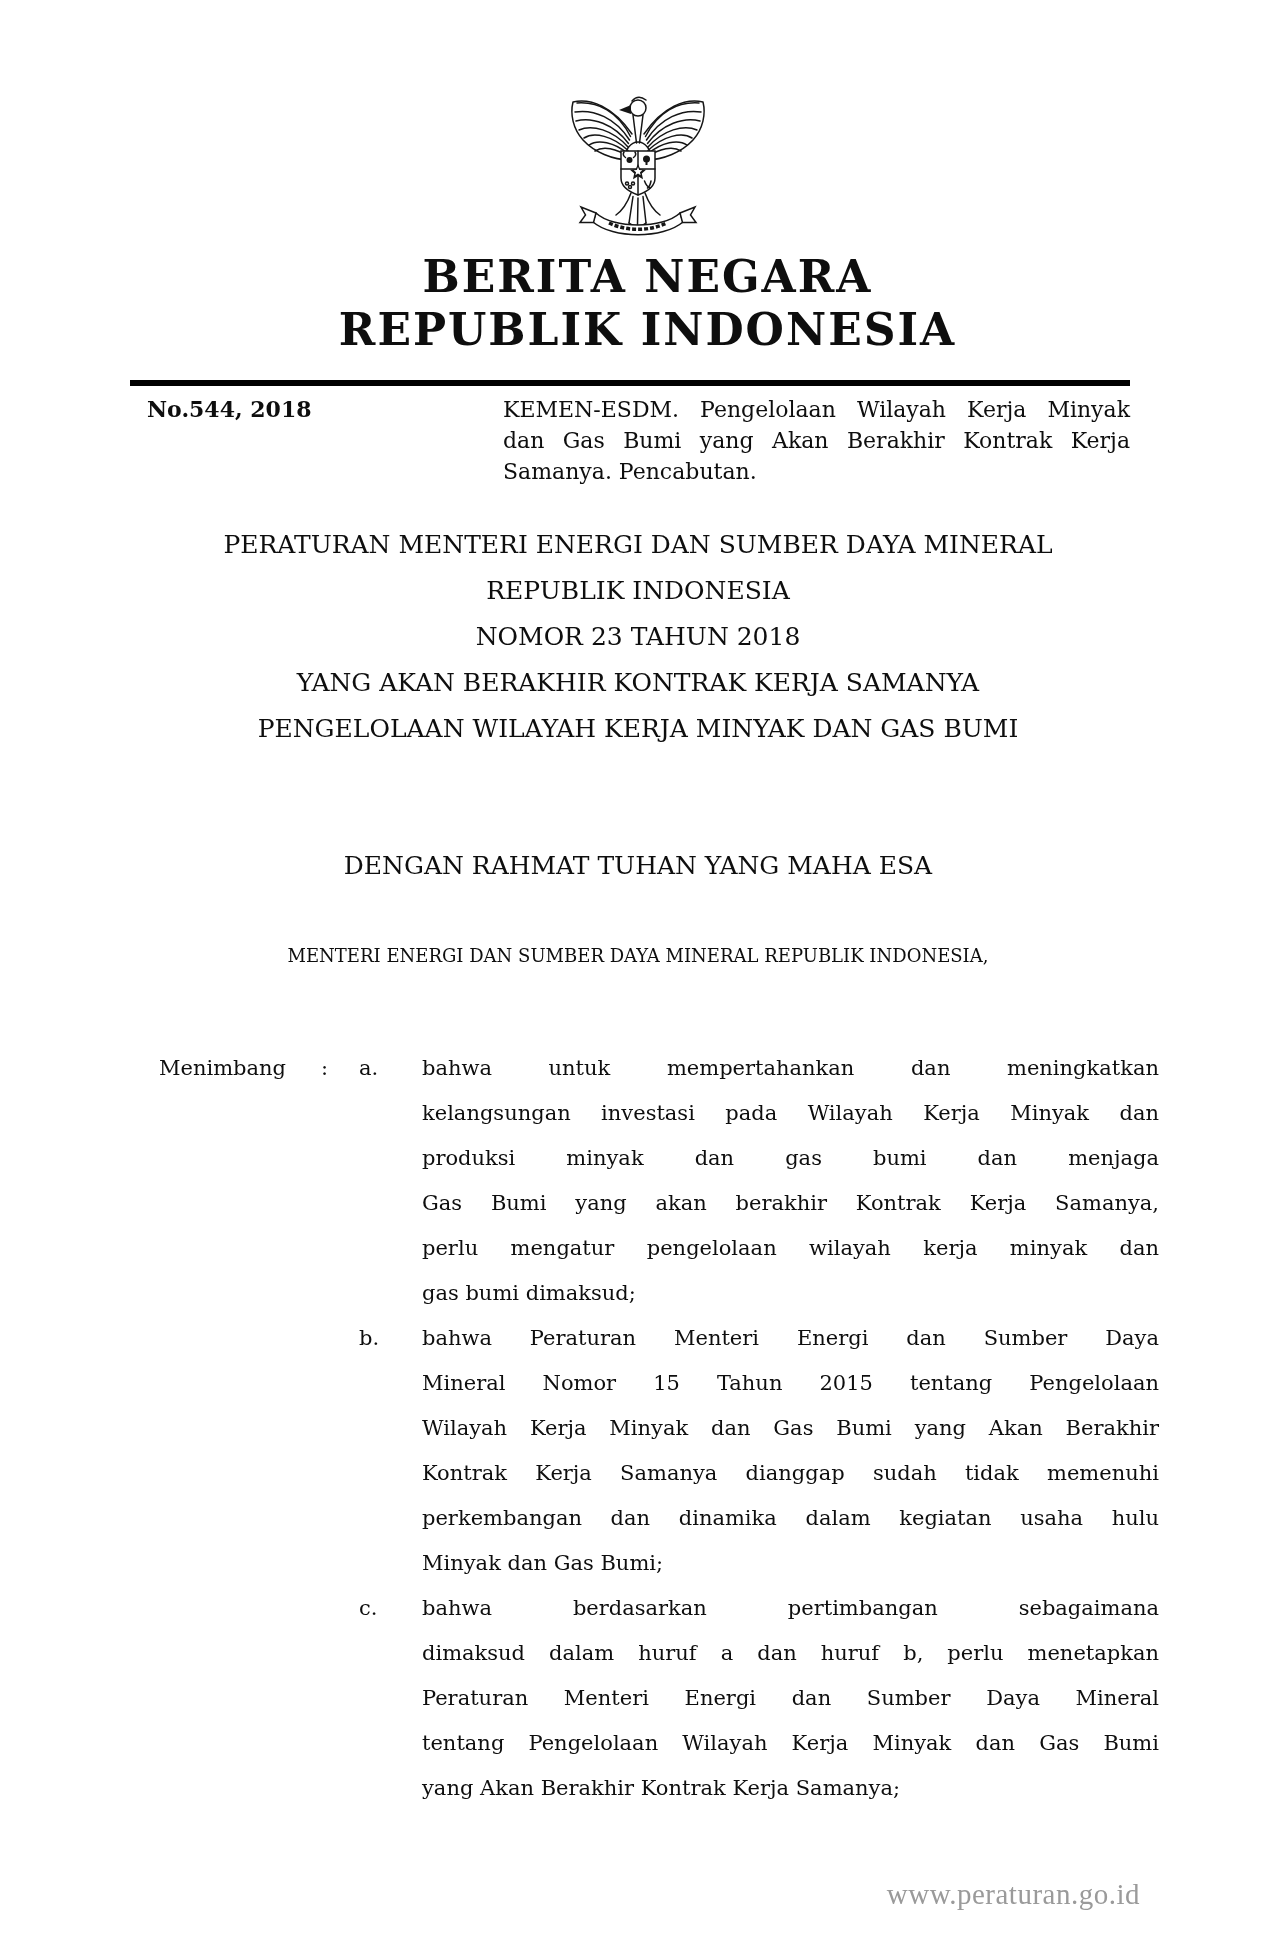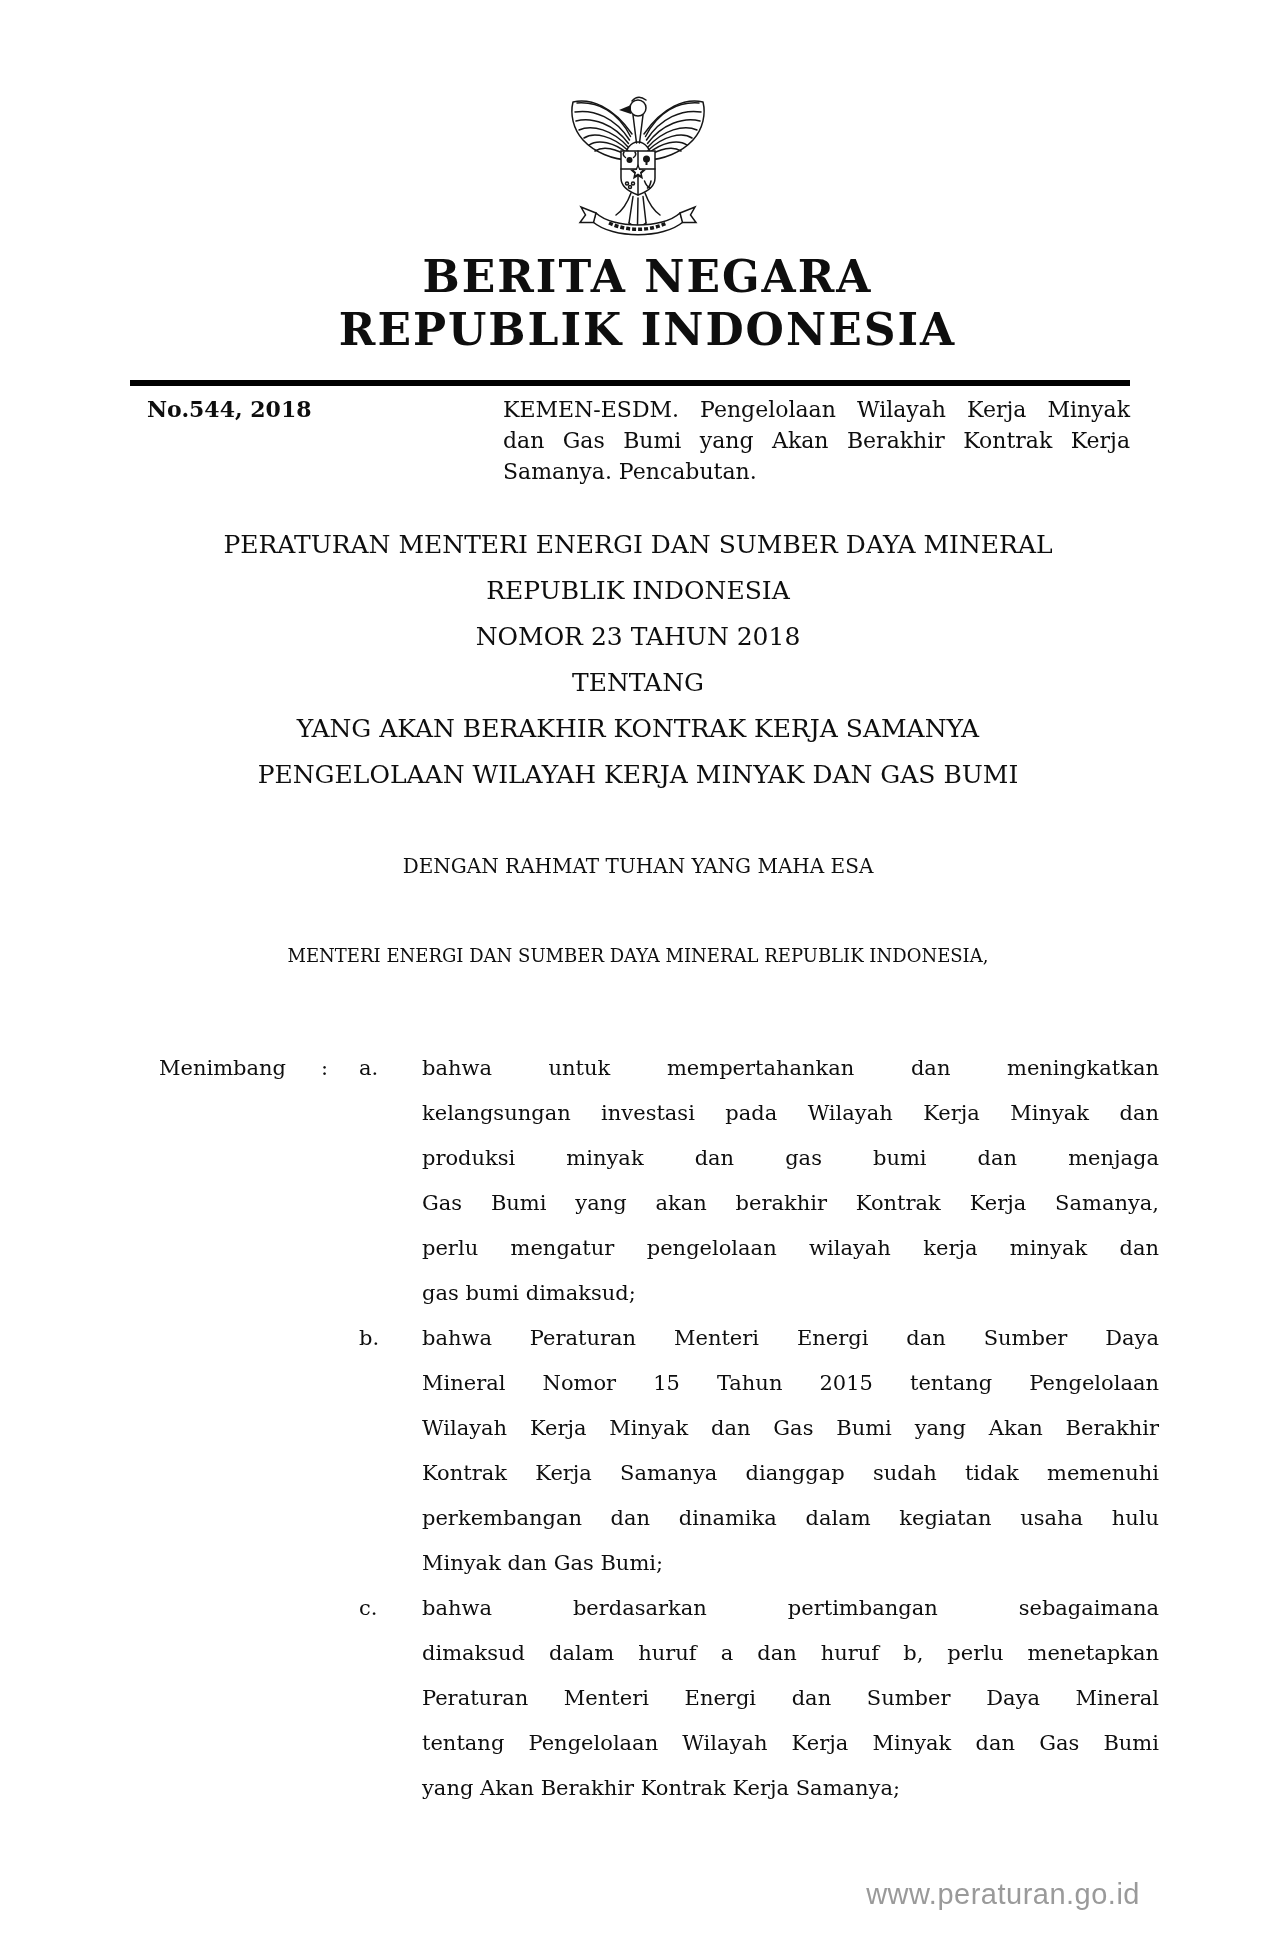--- a/index.html
+++ b/index.html
@@ -71,21 +71,21 @@
     font-size: 25px;
     line-height: 46px;
   }
 
   .invocation {
     position: absolute;
     top: 843px;
     left: 68px;
     width: 1140px;
     text-align: center;
-    font-size: 20px;
+    font-size: 25px;
     line-height: 46px;
   }
 
   .authority {
     position: absolute;
     top: 933px;
     left: 68px;
     width: 1140px;
     text-align: center;
     font-size: 18px;
@@ -107,21 +107,21 @@
   .c-marker { position: absolute; left: 200px; top: 0; }
   .c-text   { margin-left: 263px; width: 737px; }
 
   .jl       { text-align: justify; text-align-last: justify; }
   .jl.last  { text-align: justify; text-align-last: left; }
 
   .footer {
     position: absolute;
     top: 1878px;
     right: 135px;
-    font-family: Liberation Sans, sans-serif;
+    font-family: Liberation Serif, serif;
     font-size: 29px;
     color: #9a9a9a;
     letter-spacing: 0.5px;
   }
 
   svg .ln { fill: none; stroke: #161616; stroke-width: 3; stroke-linecap: round; stroke-linejoin: round; }
   svg .fl { fill: #161616; stroke: none; }
 </style>
 </head>
 <body>
@@ -198,21 +198,20 @@
   <div class="gazette-abstract">
       <div class="jl">KEMEN-ESDM. Pengelolaan Wilayah Kerja Minyak</div>
       <div class="jl">dan Gas Bumi yang Akan Berakhir Kontrak Kerja</div>
       <div class="jl last">Samanya. Pencabutan.</div>
     </div>
 
   <div class="reg-title">
     <div>PERATURAN MENTERI ENERGI DAN SUMBER DAYA MINERAL</div>
     <div>REPUBLIK INDONESIA</div>
     <div>NOMOR 23 TAHUN 2018</div>
-    <div>TENTANG</div>
     <div>YANG AKAN BERAKHIR KONTRAK KERJA SAMANYA</div>
     <div>PENGELOLAAN WILAYAH KERJA MINYAK DAN GAS BUMI</div>
   </div>
 
   <div class="invocation">DENGAN RAHMAT TUHAN YANG MAHA ESA</div>
 
   <div class="authority">MENTERI ENERGI DAN SUMBER DAYA MINERAL REPUBLIK INDONESIA,</div>
 
   <div class="considerations">
     <span class="c-label">Menimbang</span>

